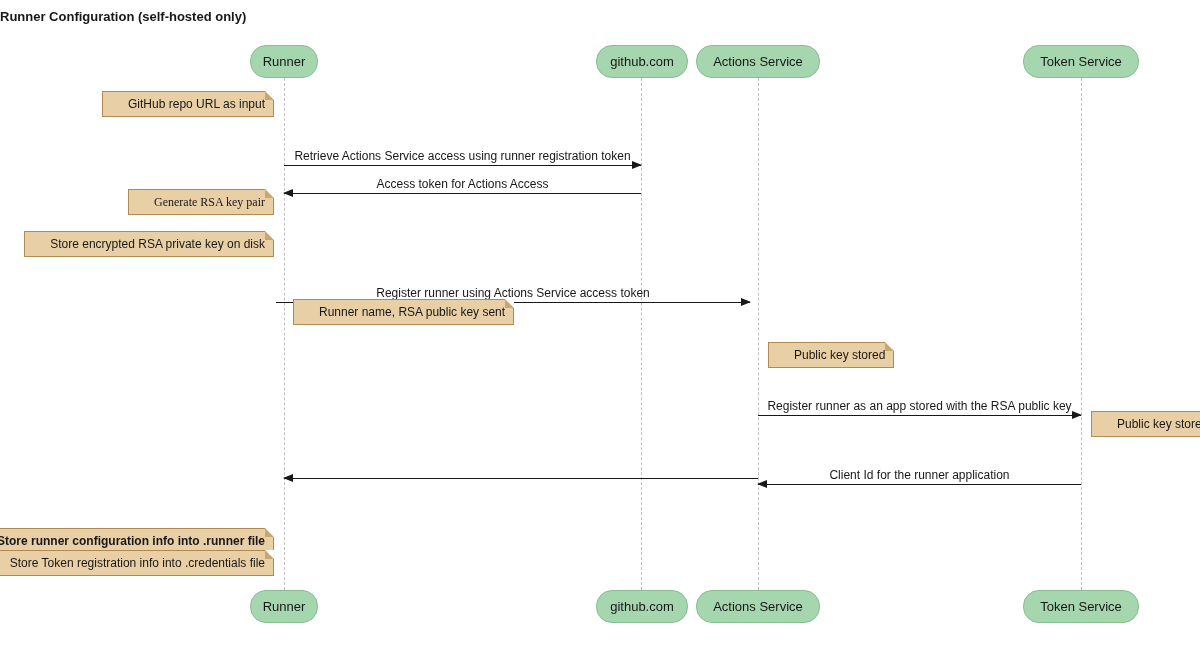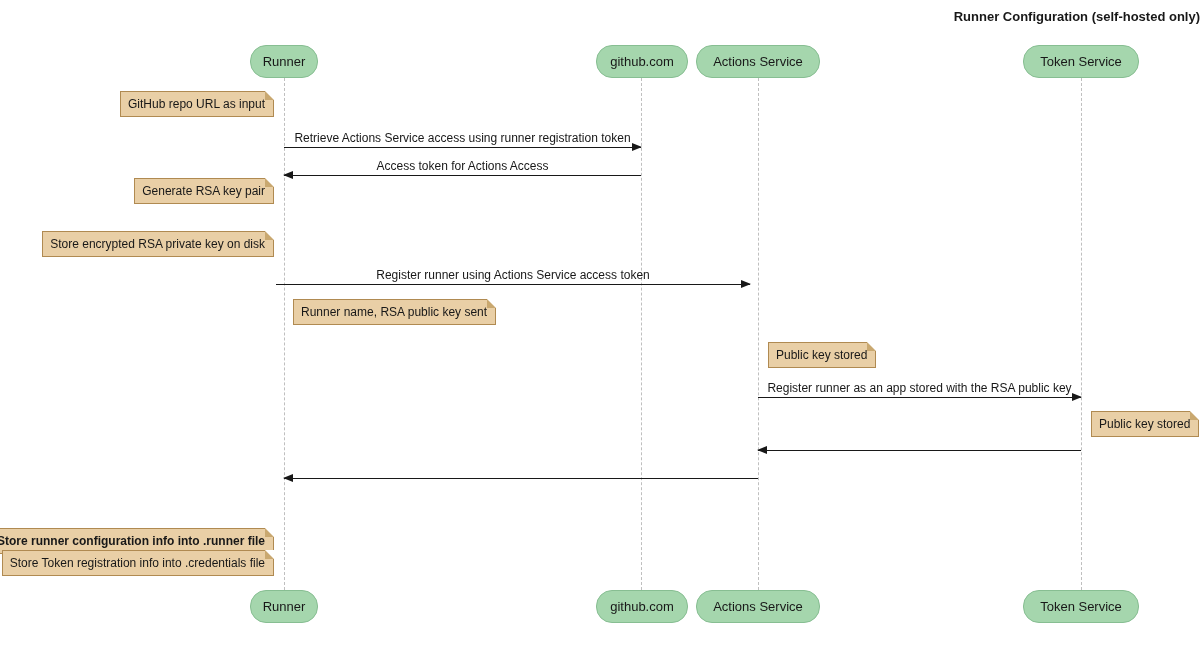--- a/index.html
+++ b/index.html
@@ -14,21 +14,21 @@
     height: 647px;
     background: #ffffff;
     overflow: hidden;
     color: var(--text, #181818);
   }
   .title {
     position: absolute;
     top: 9px;
     left: 0;
     width: 1200px;
-    text-align: right;
+    text-align: left;
     font-size: 13px;
     font-weight: bold;
     color: var(--text, #181818);
   }
   .participant {
     position: absolute;
     height: 33px;
     background: var(--participant-fill, #A5D6AD);
     border: 1px solid var(--participant-border, #87BE92);
     border-radius: 16px;
@@ -51,20 +51,21 @@
     height: 17px;
   }
   .message-label {
     height: 14px;
     line-height: 14px;
     text-align: center;
     font-size: 12px;
     white-space: nowrap;
     margin-bottom: 2px;
     color: var(--text, #181818);
+    margin-top: 18px;
   }
   .message-line {
     position: relative;
     height: 0;
     border-top: 1px solid var(--arrow, #181818);
   }
   .arrowhead {
     position: absolute;
     width: 0;
     height: 0;
@@ -82,21 +83,21 @@
     border-bottom: 4px solid transparent;
     border-right: 10px solid var(--arrow, #181818);
   }
   .note {
     position: absolute;
     background: var(--note-fill, #E9CFA6);
     border: 1px solid var(--note-border, #B08A51);
     box-sizing: border-box;
     font-size: 12px;
     line-height: 14px;
-    padding: 5px 8px 5px 7px;
+    padding: 5px 8px 5px 25px;
     white-space: nowrap;
     color: var(--text, #181818);
   }
   .note-fold {
     position: absolute;
     top: -1px;
     right: -1px;
     width: 0;
     height: 0;
     border-top: 9px solid #ffffff;
@@ -147,37 +148,38 @@
   </div>
 
   <div class="message dir-right" style="left:758px; top:381px; width:323px;">
     <div class="message-label">Register runner as an app stored with the RSA public key</div>
     <div class="message-line">
         <div class="arrowhead"></div>
       </div>
   </div>
 
   <div class="message dir-left" style="left:758px; top:450px; width:323px;">
+    <div class="message-label">Client Id for the runner application</div>
     <div class="message-line">
         <div class="arrowhead"></div>
       </div>
   </div>
 
   <div class="message dir-left" style="left:284px; top:478px; width:474px;">
     <div class="message-line">
         <div class="arrowhead"></div>
       </div>
   </div>
 
   <div class="note" style="right:926px; top:91px;">
     <span>GitHub repo URL as input</span>
     <div class="note-fold"></div>
   </div>
 
-  <div class="note" style="right:926px; top:178px;">
+  <div class="note" style="right:926px; top:189px;font-family:Liberation Serif, serif;">
     <span>Generate RSA key pair</span>
     <div class="note-fold"></div>
   </div>
 
   <div class="note" style="left:293px; top:299px;">
     <span>Runner name, RSA public key sent</span>
     <div class="note-fold"></div>
   </div>
 
   <div class="note" style="right:926px; top:231px;">

